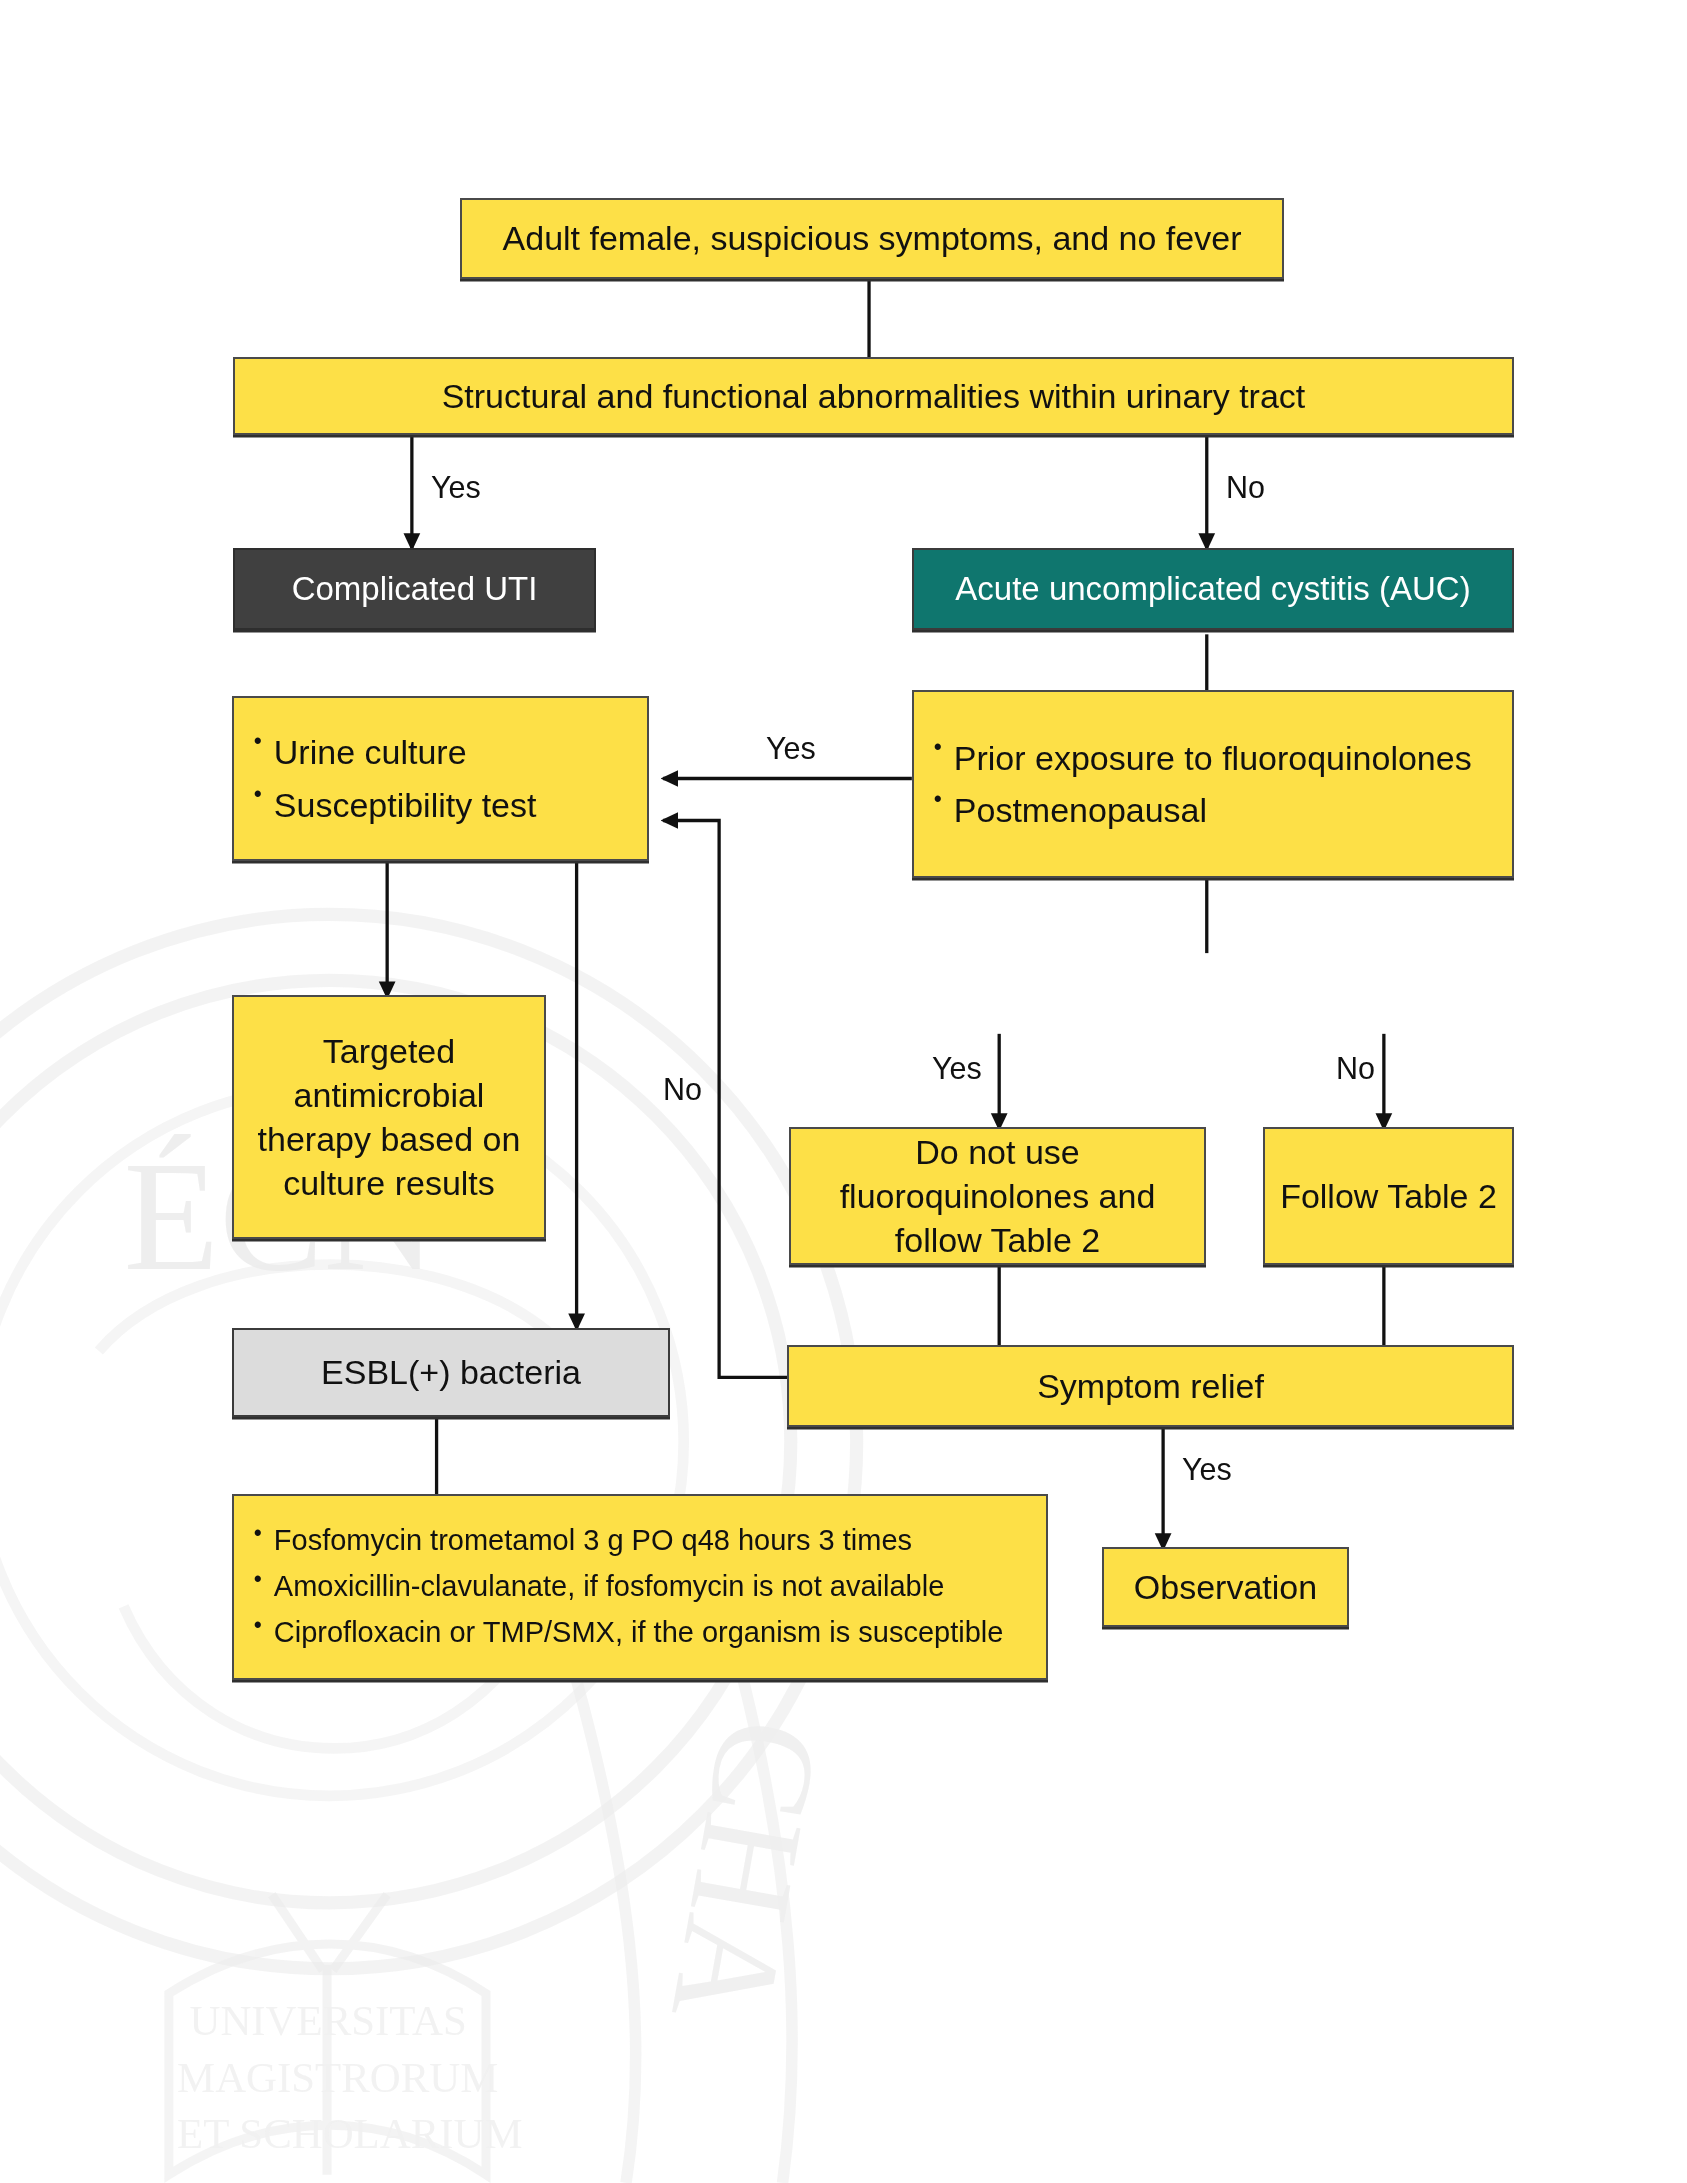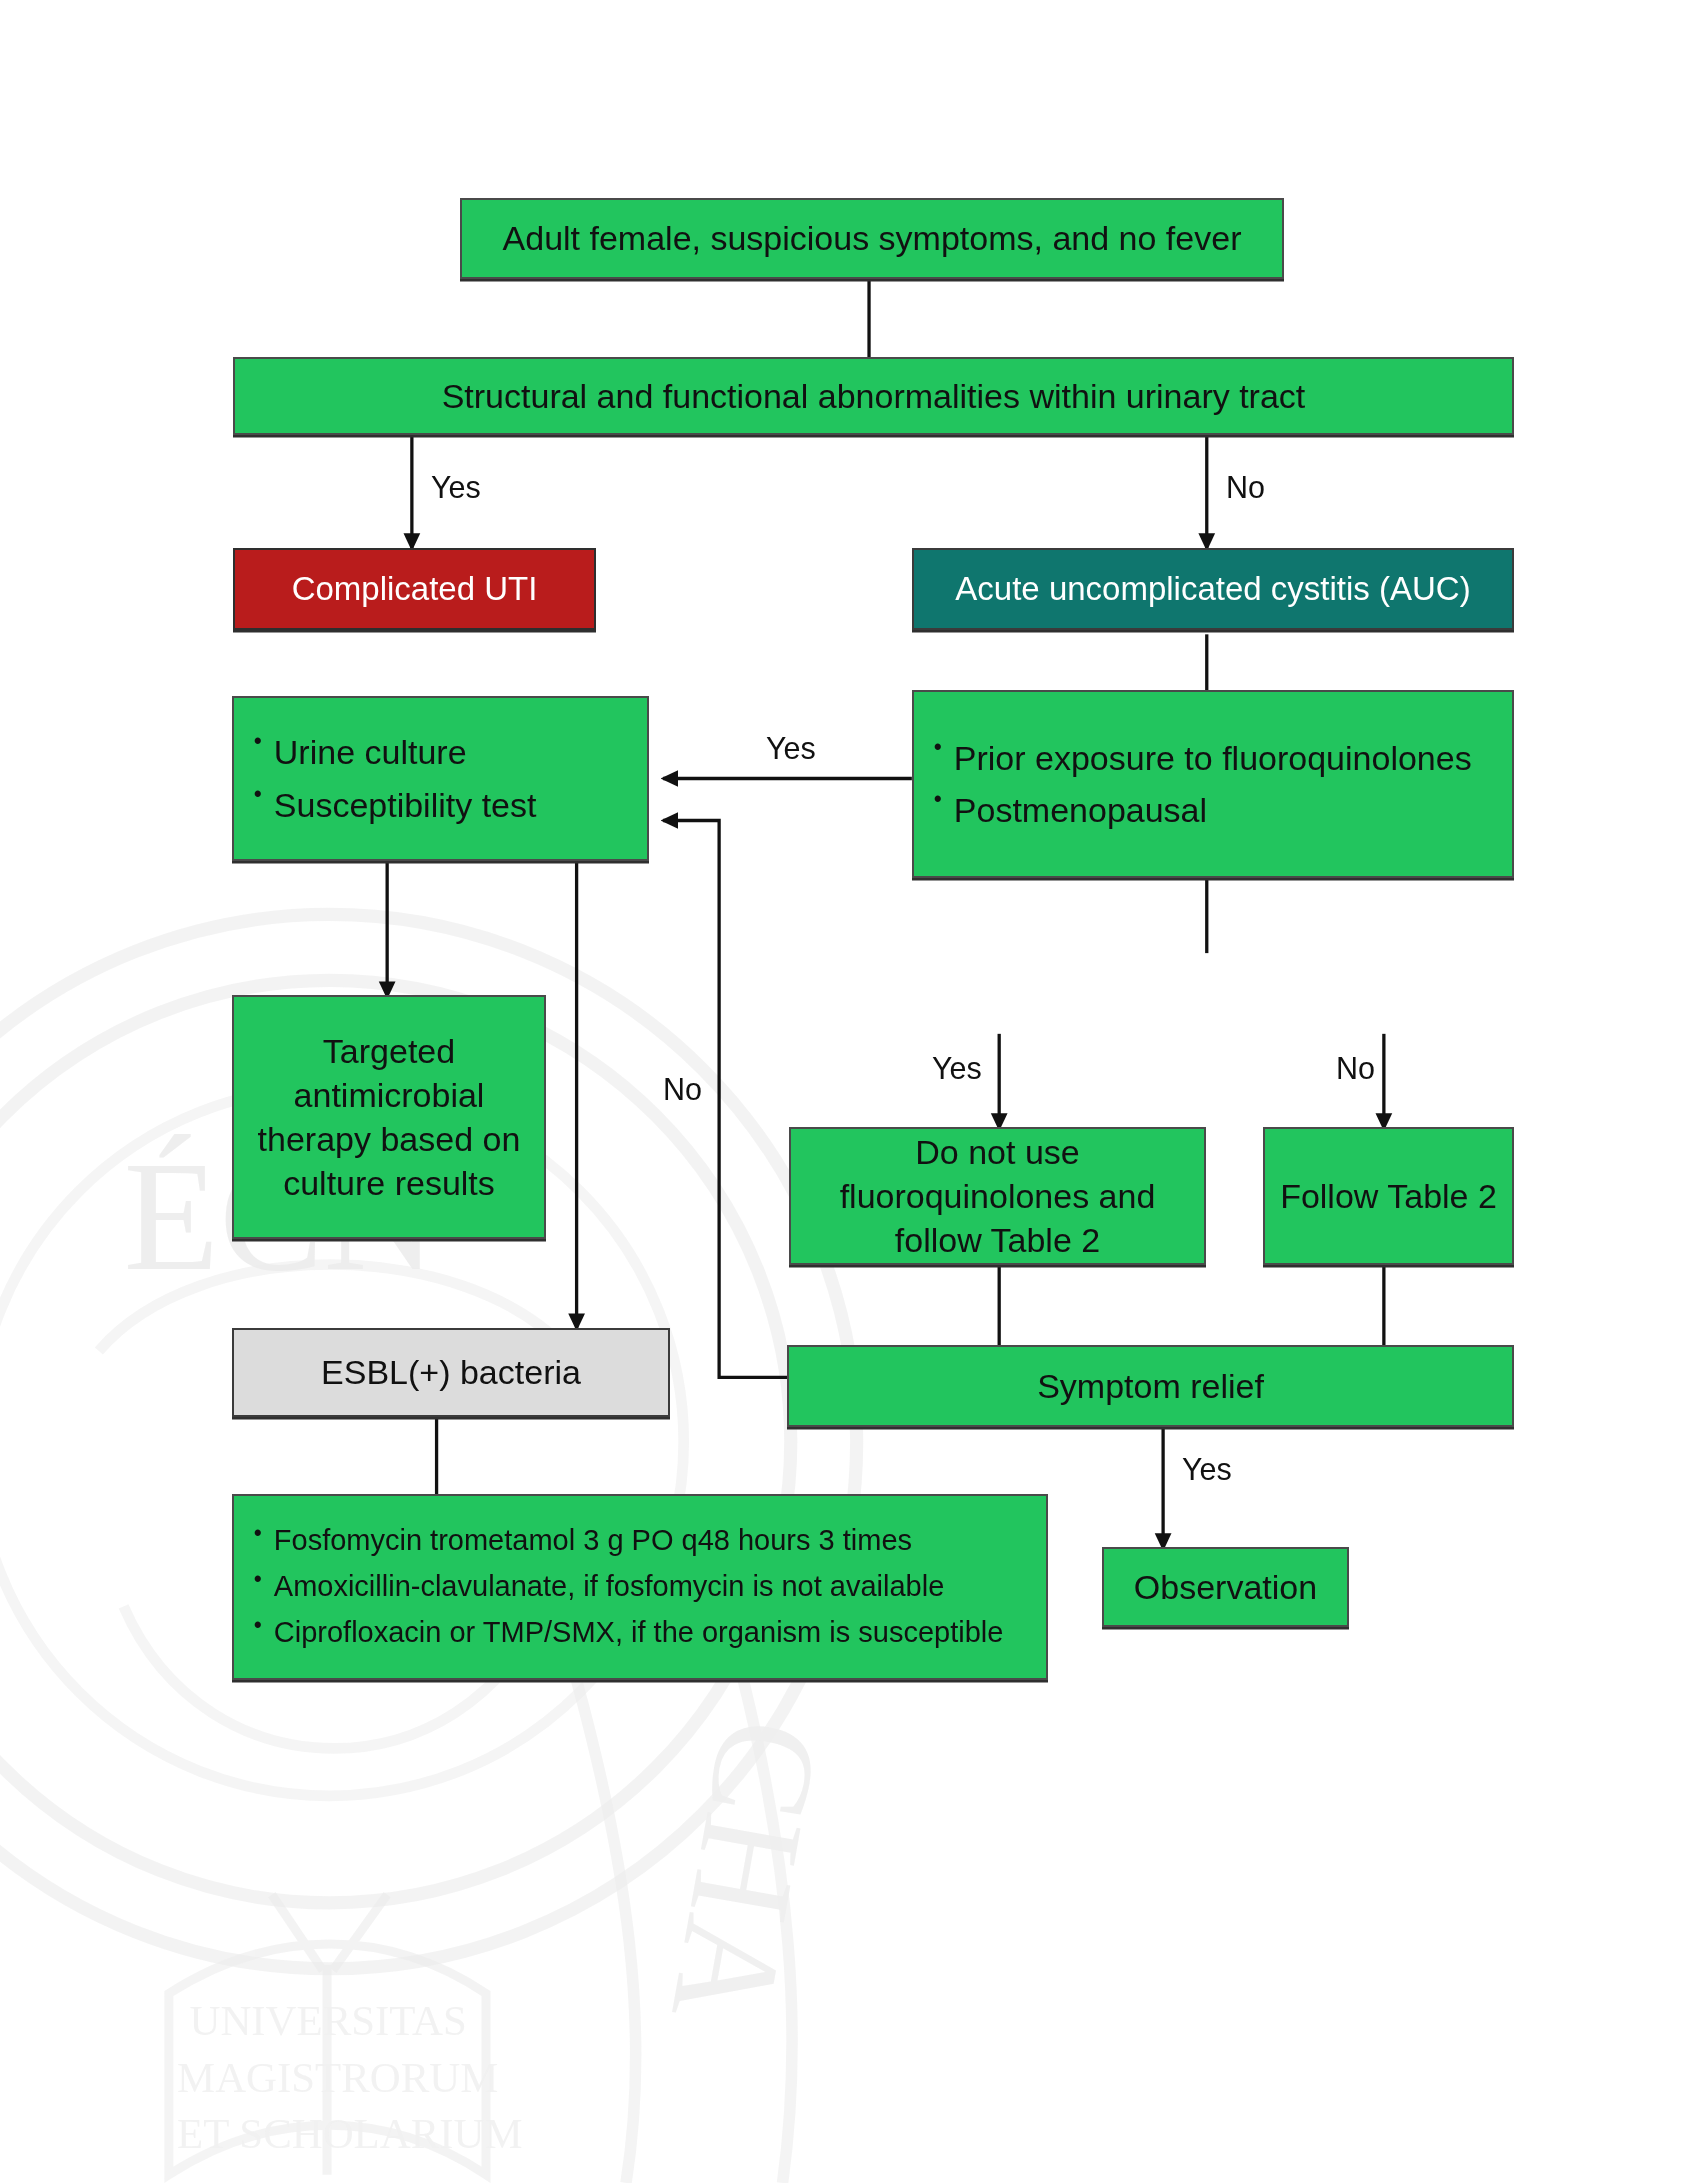--- a/index.html
+++ b/index.html
@@ -44,31 +44,31 @@
     z-index: 2;
   }
 
   .node {
     position: absolute;
     box-sizing: border-box;
     display: flex;
     align-items: center;
     justify-content: center;
     border: 2.5px solid #4a4a4a;
-    background: #22c55e;
+    background: #fde047;
     color: #111111;
     text-align: center;
     line-height: 1.30;
     padding: 5px 11.5px;
     box-shadow: 0 2.5px 0 0 #2f2f2f;
   }
   .node .txt { display: block; width: 100%; }
 
   .node.dark {
-    background: #b91c1c;
+    background: #404040;
     border-color: #2e2e2e;
     color: #ffffff;
     align-items: center;
   }
   .node.mid {
     background: #0f766e;
     border-color: #3b3b3b;
     color: #ffffff;
   }
   .node.light {

